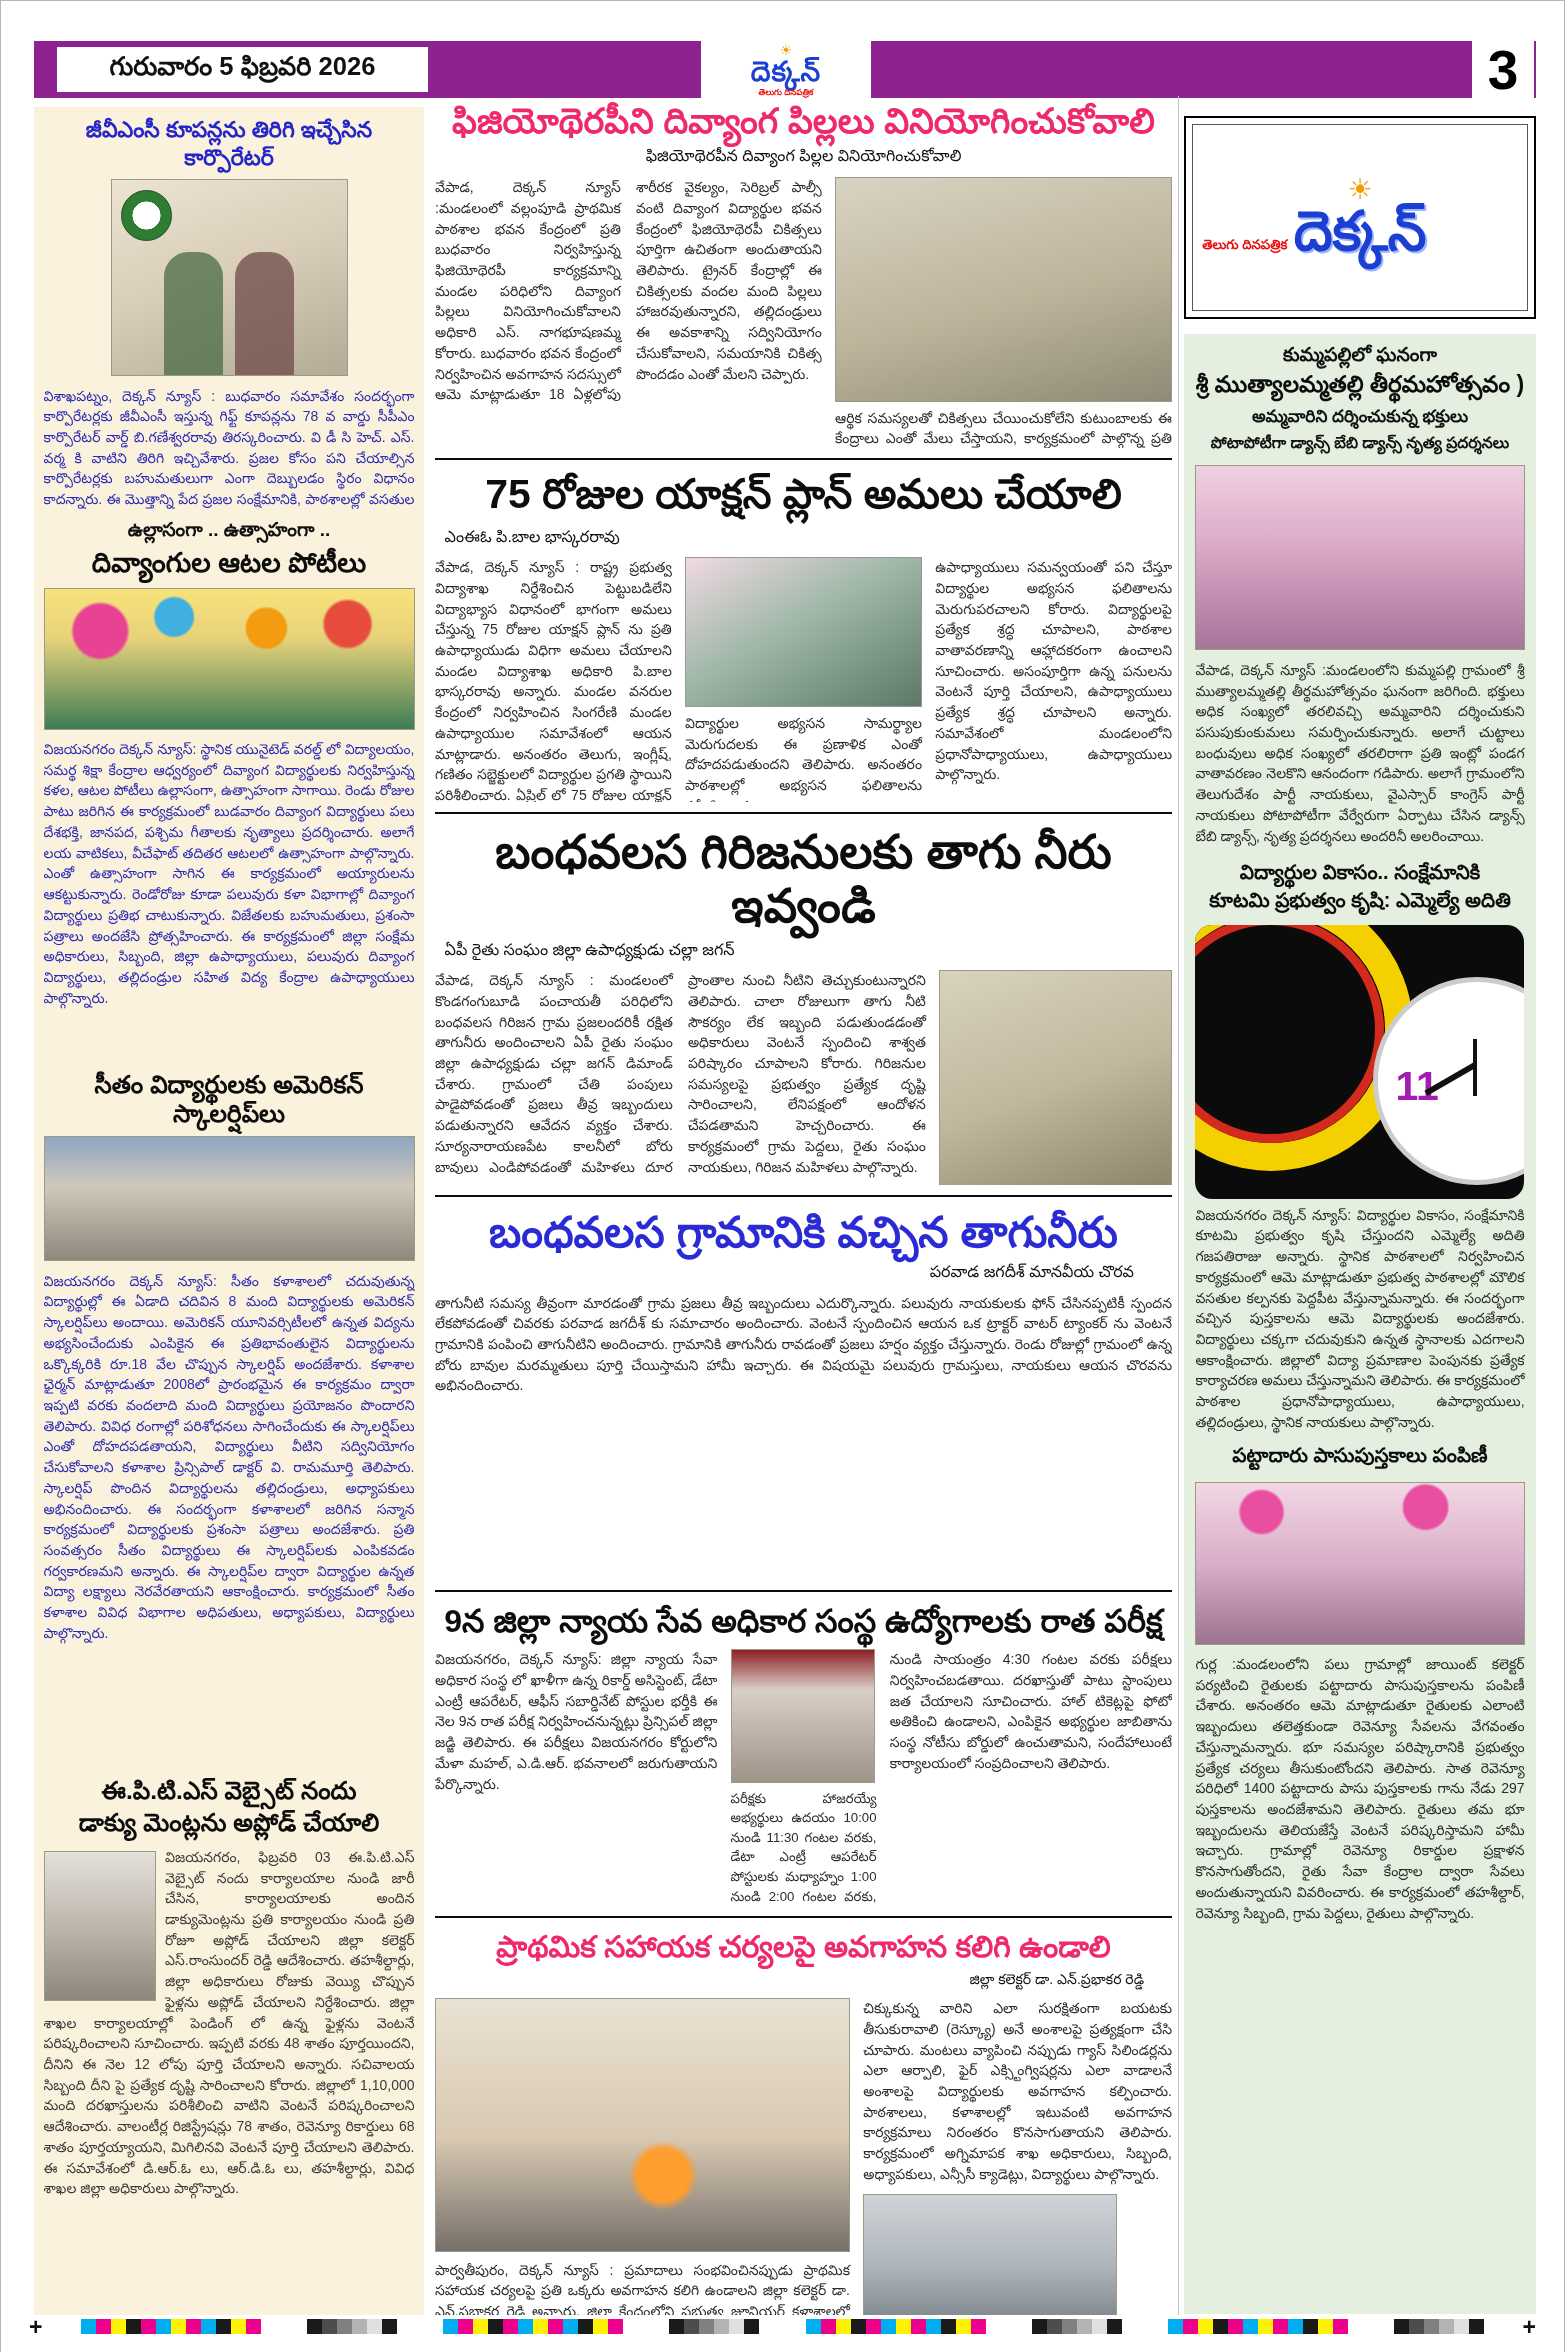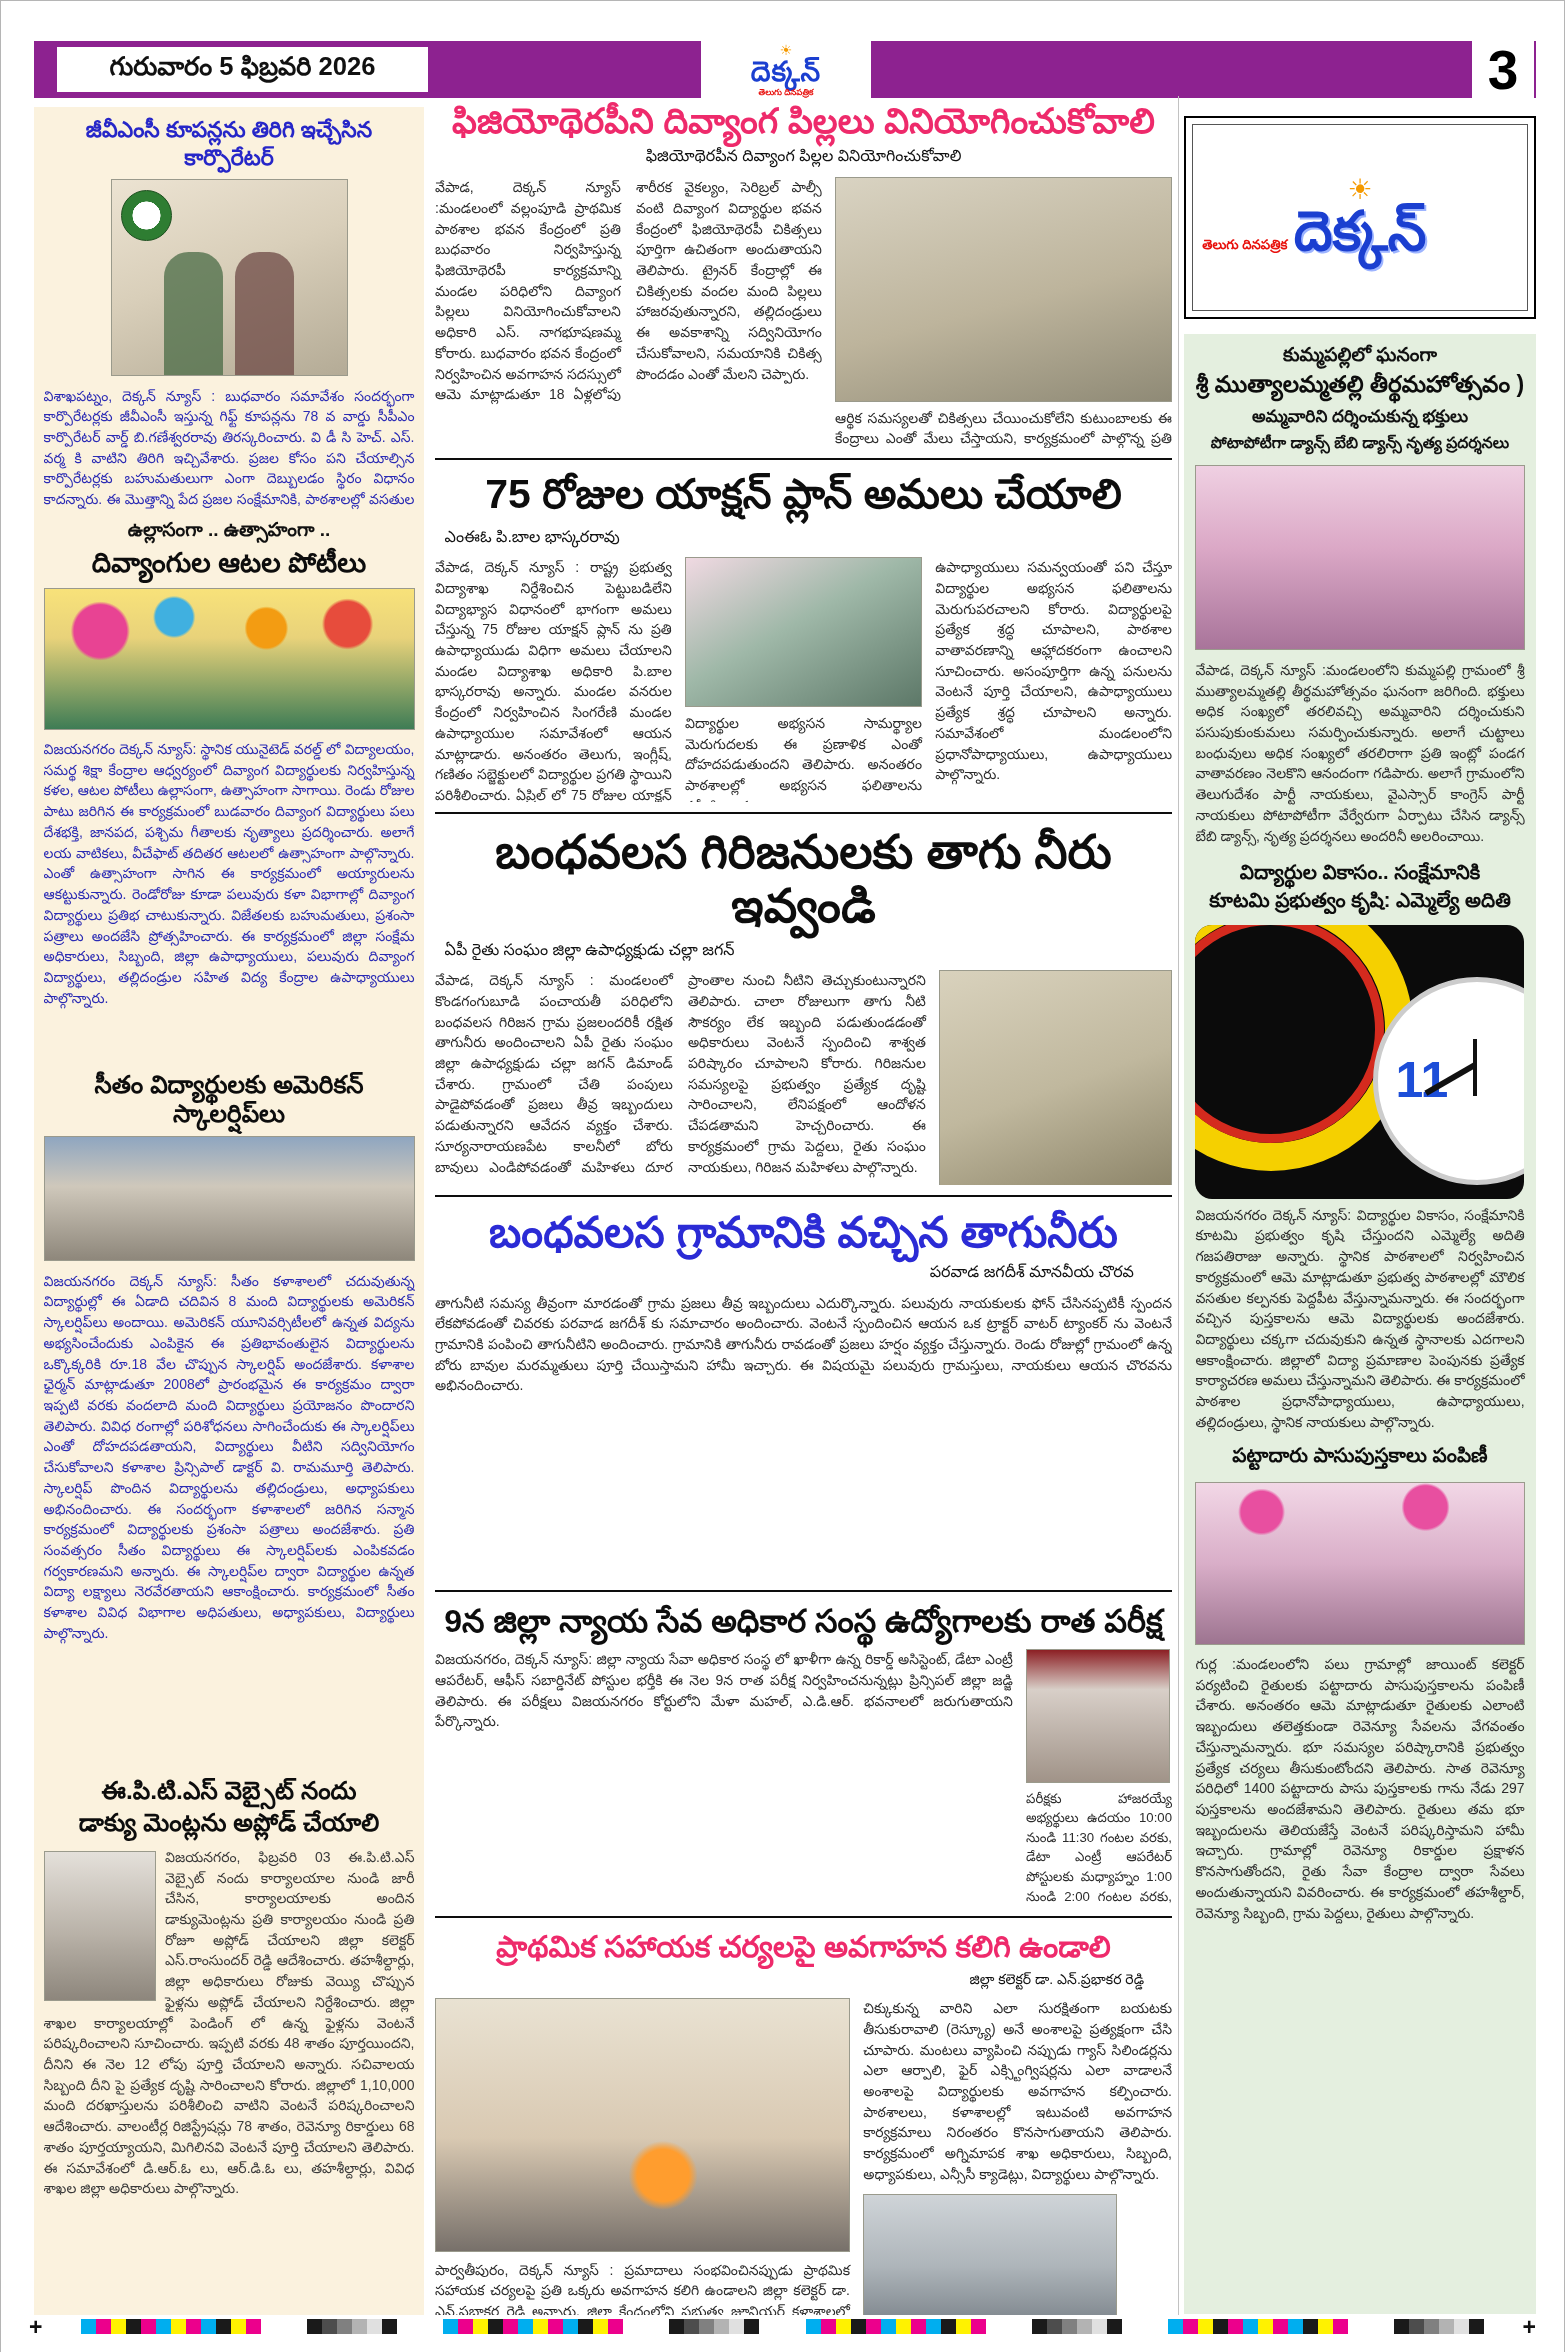--- a/index.html
+++ b/index.html
@@ -87,21 +87,21 @@
   .r-mlahead{font-weight:bold;font-size:20px;text-align:center;color:#0d0d0d;line-height:1.4;margin:11.4px 0;}
   .r-pathead{font-weight:bold;font-size:20px;text-align:center;color:#0d0d0d;margin:11.4px 0 3.8px;}
   
   .clockad{position:relative;width:329px;height:274px;background:#0b0b0b;border-radius:17px;overflow:hidden;margin:5.7px 0;}
   .clockad .ring1{position:absolute;left:-66px;top:-38px;width:284px;height:284px;border-radius:50%;
                   border:28px solid #F5D000;}
   .clockad .ring2{position:absolute;left:-38px;top:-9.5px;width:227px;height:227px;border-radius:50%;
                   border:9.5px solid #D42A1E;}
   .clockad .face{position:absolute;right:-57px;top:52px;width:208px;height:208px;border-radius:50%;
                  background:#fff;border:5.7px solid #ccc;}
-  .clockad .face .num{position:absolute;left:17px;top:69px;font-weight:bold;font-size:50px;color:#1d4ed8;}
+  .clockad .face .num{position:absolute;left:17px;top:81px;font-weight:bold;font-size:41px;color:#a21caf;}
   .clockad .hand-h{position:absolute;right:45px;top:151px;width:57px;height:5.7px;background:#111;transform:rotate(-30deg);}
   .clockad .hand-m{position:absolute;right:47px;top:114px;width:4.7px;height:57px;background:#111;}
   
   .marks{position:absolute;left:80px;right:80px;top:2317px;height:17px;display:flex;justify-content:space-between;align-items:center;}
   .bar-group{display:flex;}
   .bar-sq{width:15px;height:15px;display:inline-block;}
   .plus{position:absolute;top:2313px;font-size:23px;color:#111;font-weight:bold;}
   .caption-bold{font-weight:normal;}
 </style>
 </head>
@@ -208,20 +208,21 @@
     <hr class="divider">
 
     <div style="height:305px;overflow:hidden;">
       <div class="c-head-black" style="font-size:32px;margin:1.9px 0 9.5px;">9న జిల్లా న్యాయ సేవ అధికార సంస్థ ఉద్యోగాలకు రాత పరీక్ష</div>
       <div class="flexrow">
         <div class="body-txt" style="flex:1;">విజయనగరం, దెక్కన్ న్యూస్:  జిల్లా న్యాయ సేవా అధికార సంస్థ లో ఖాళీగా ఉన్న రికార్డ్ అసిస్టెంట్, డేటా ఎంట్రీ ఆపరేటర్, ఆఫీస్ సబార్డినేట్ పోస్టుల భర్తీకి ఈ నెల 9న రాత పరీక్ష నిర్వహించనున్నట్లు ప్రిన్సిపల్ జిల్లా జడ్జి తెలిపారు. ఈ పరీక్షలు విజయనగరం కోర్టులోని మేళా మహల్, ఎ.డి.ఆర్. భవనాలలో జరుగుతాయని పేర్కొన్నారు.</div>
         <div style="width:146px;flex:none;">
           <div class="cphoto-5 photo"></div>
           <div class="body-txt" style="margin-top:5.7px;font-size:13.2px;">పరీక్షకు హాజరయ్యే అభ్యర్థులు ఉదయం 10:00 నుండి 11:30 గంటల వరకు, డేటా ఎంట్రీ ఆపరేటర్ పోస్టులకు మధ్యాహ్నం 1:00 నుండి 2:00 గంటల వరకు, రికార్డ్ కీ-అసిస్టెంట్ పోస్టులకు మధ్యాహ్నం 3:00</div>
         </div>
+        <div class="body-txt" style="flex:1;">నుండి సాయంత్రం 4:30 గంటల వరకు పరీక్షలు నిర్వహించబడతాయి. దరఖాస్తుతో పాటు స్టాంపులు జత చేయాలని సూచించారు. హాల్ టికెట్లపై ఫోటో అతికించి ఉండాలని, ఎంపికైన అభ్యర్థుల జాబితాను సంస్థ నోటీసు బోర్డులో ఉంచుతామని, సందేహాలుంటే కార్యాలయంలో సంప్రదించాలని తెలిపారు.</div>
       </div>
     </div>
     <hr class="divider">
 
     <div style="overflow:hidden;">
       <div class="c-head-pink" style="font-size:30px;margin:1.9px 0 5.7px;">ప్రాథమిక సహాయక చర్యలపై అవగాహన కలిగి ఉండాలి</div>
       <div class="c-sub" style="text-align:right;margin:0 28px 7.6px 0;font-size:14px;">జిల్లా కలెక్టర్ డా. ఎన్.ప్రభాకర రెడ్డి</div>
       <div class="flexrow">
         <div style="width:415px;flex:none;">
           <div class="cphoto-6 photo"></div>

